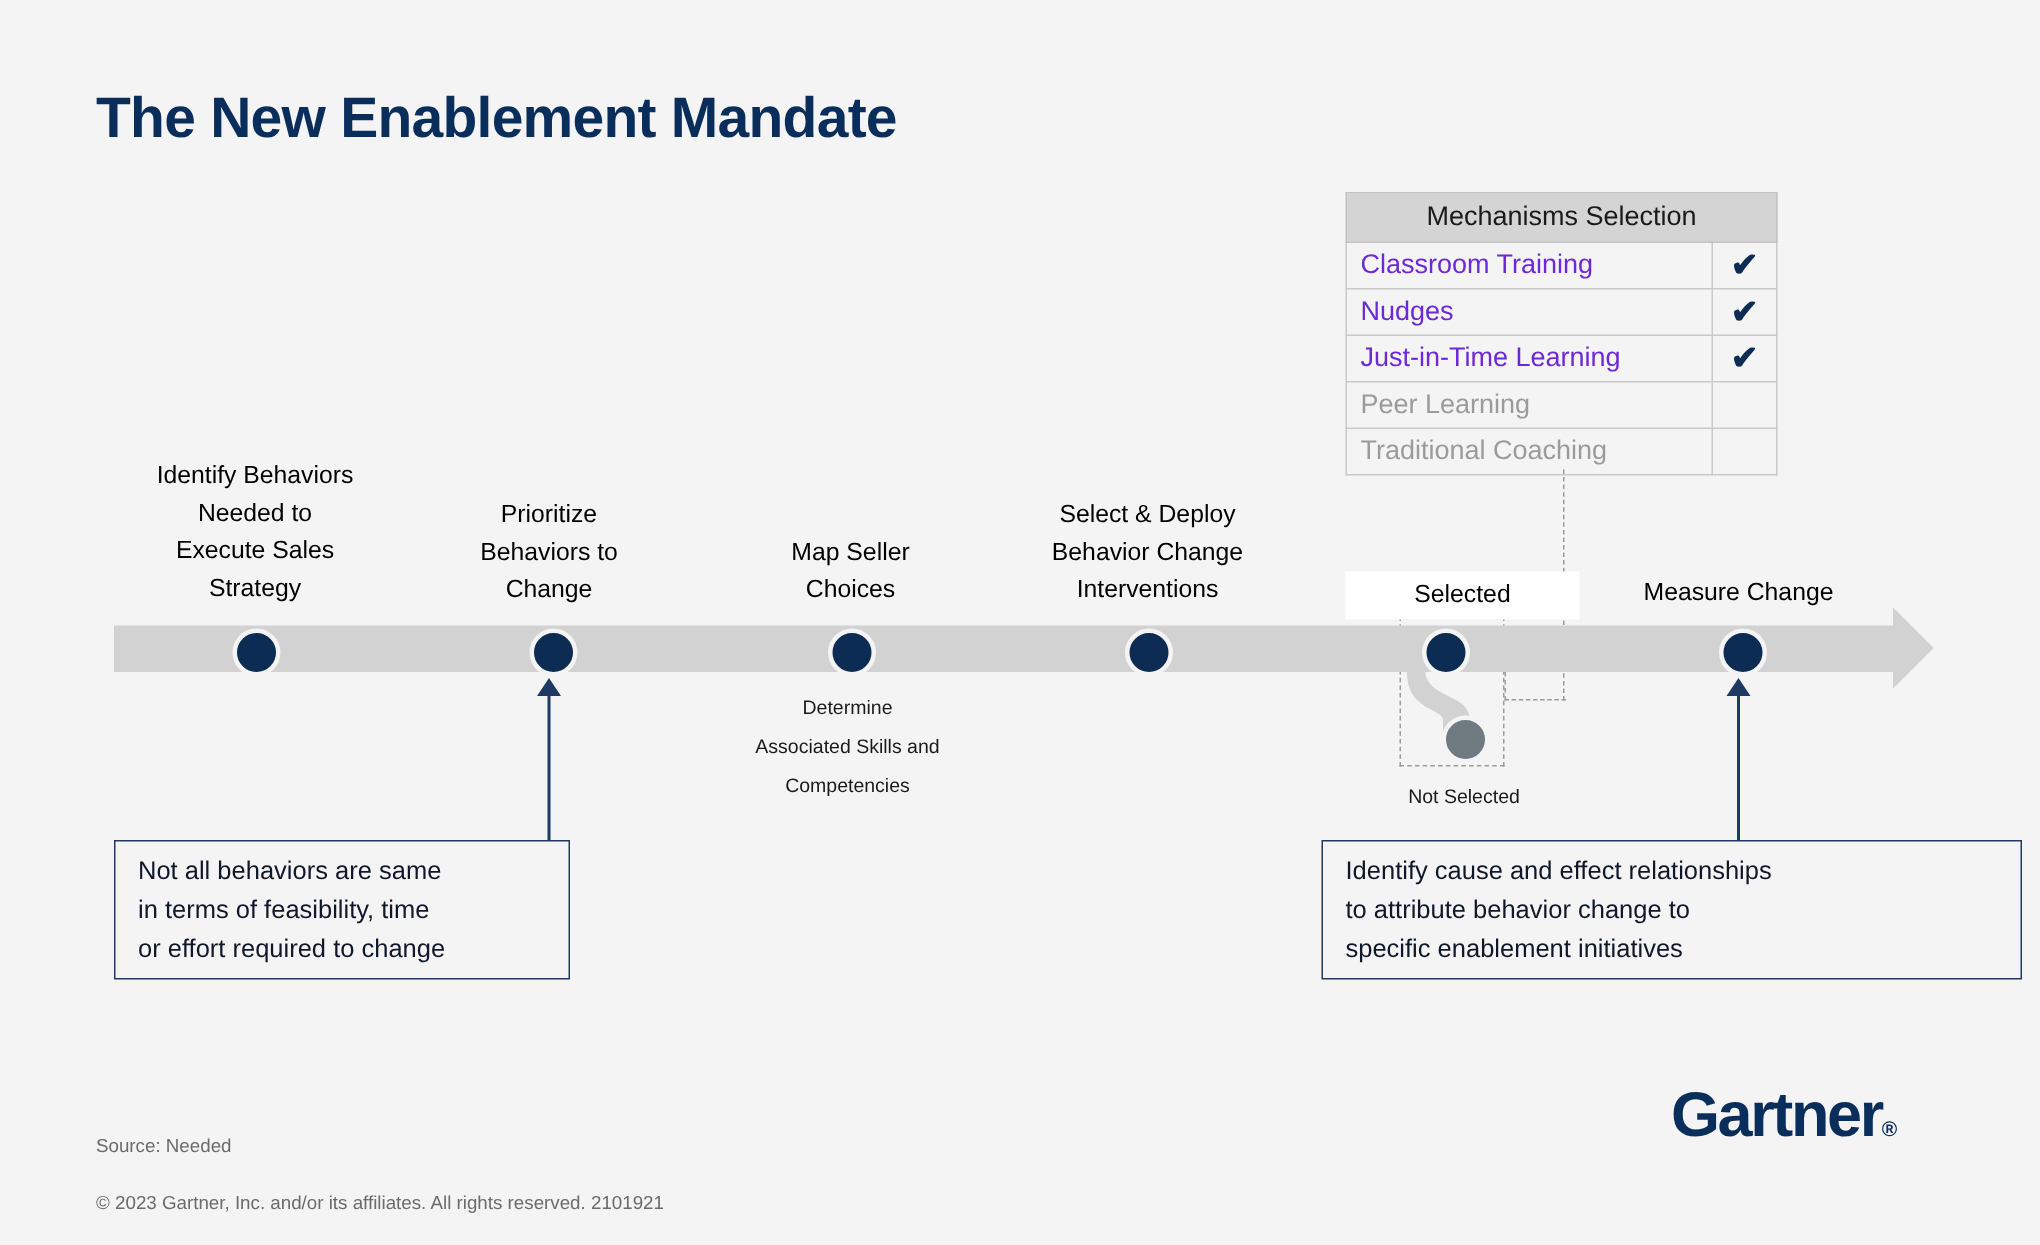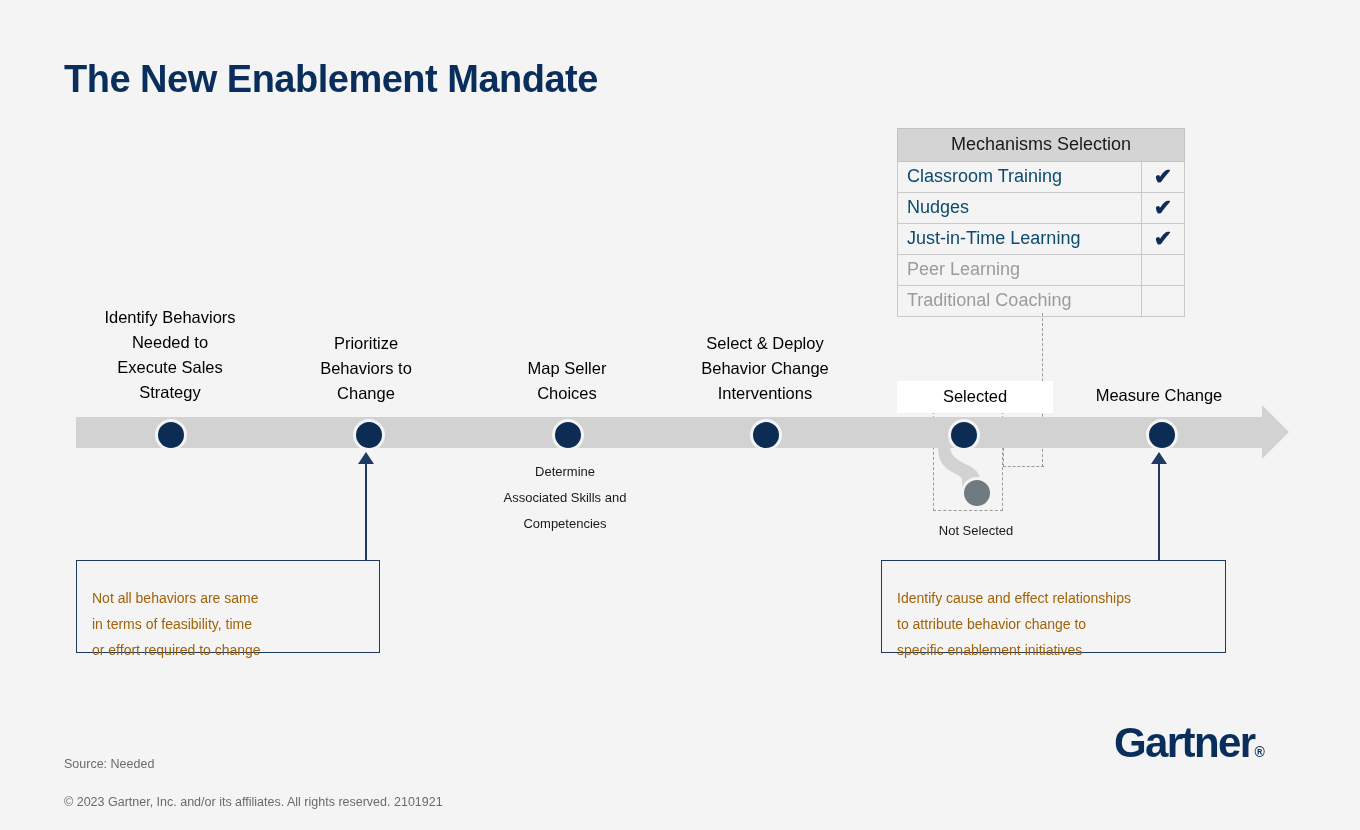--- a/index.html
+++ b/index.html
@@ -101,24 +101,24 @@
     white-space: pre-line;
     font-weight: normal;
   }
 
   
   .callout {
     position: absolute;
     border: 1.5px solid #1e3a63;
     background: #f4f4f4;
     box-sizing: border-box;
-    font-size: 14px;
+    font-size: 17px;
     line-height: 26px;
-    color: #a16207;
-    padding: 24px 15px;
+    color: #0f172a;
+    padding: 7px 15px;
     white-space: pre-line;
   }
   .leader {
     position: absolute;
     background: #1e3a63;
     width: 2px;
   }
   .leader-head {
     position: absolute;
     width: 0;
@@ -160,21 +160,21 @@
     text-align: center;
     font-weight: normal;
     font-size: 18px;
     color: #1a1a1a;
     padding: 5px 6px 6px 6px;
     border: 1px solid #c2c2c2;
   }
   .mech-table td.name {
     padding: 4px 6px 5px 9px;
     border: 1px solid #c9c9c9;
-    color: #0c4a6e;
+    color: #6d28d9;
     font-size: 18px;
     white-space: nowrap;
     background: #f4f4f4;
   }
   .mech-table td.name.dim {
     color: #9b9b9b;
   }
   .mech-table td.chk {
     width: 42px;
     border: 1px solid #c9c9c9;
@@ -309,21 +309,21 @@
 Competencies</div>
 
   <div class="leader-head" style="left:358px; top:452px;"></div>
   <div class="leader" style="left:365px; top:462px; height:98px;"></div>
   <div class="callout" style="left:76px; top:560px; width:304px; height:93px;">Not all behaviors are same
 in terms of feasibility, time
 or effort required to change</div>
 
   <div class="leader-head" style="left:1151px; top:452px;"></div>
   <div class="leader" style="left:1158px; top:462px; height:98px;"></div>
-  <div class="callout" style="left:881px; top:560px; width:345px; height:93px;">Identify cause and effect relationships
+  <div class="callout" style="left:881px; top:560px; width:467px; height:93px;">Identify cause and effect relationships
 to attribute behavior change to
 specific enablement initiatives</div>
 
   <div class="footer">
     <div>Source: Needed</div>
     <div>© 2023 Gartner, Inc. and/or its affiliates. All rights reserved. 2101921</div>
   </div>
 
   <div class="logo">
     <span>Gartner</span><span class="reg">®</span>

